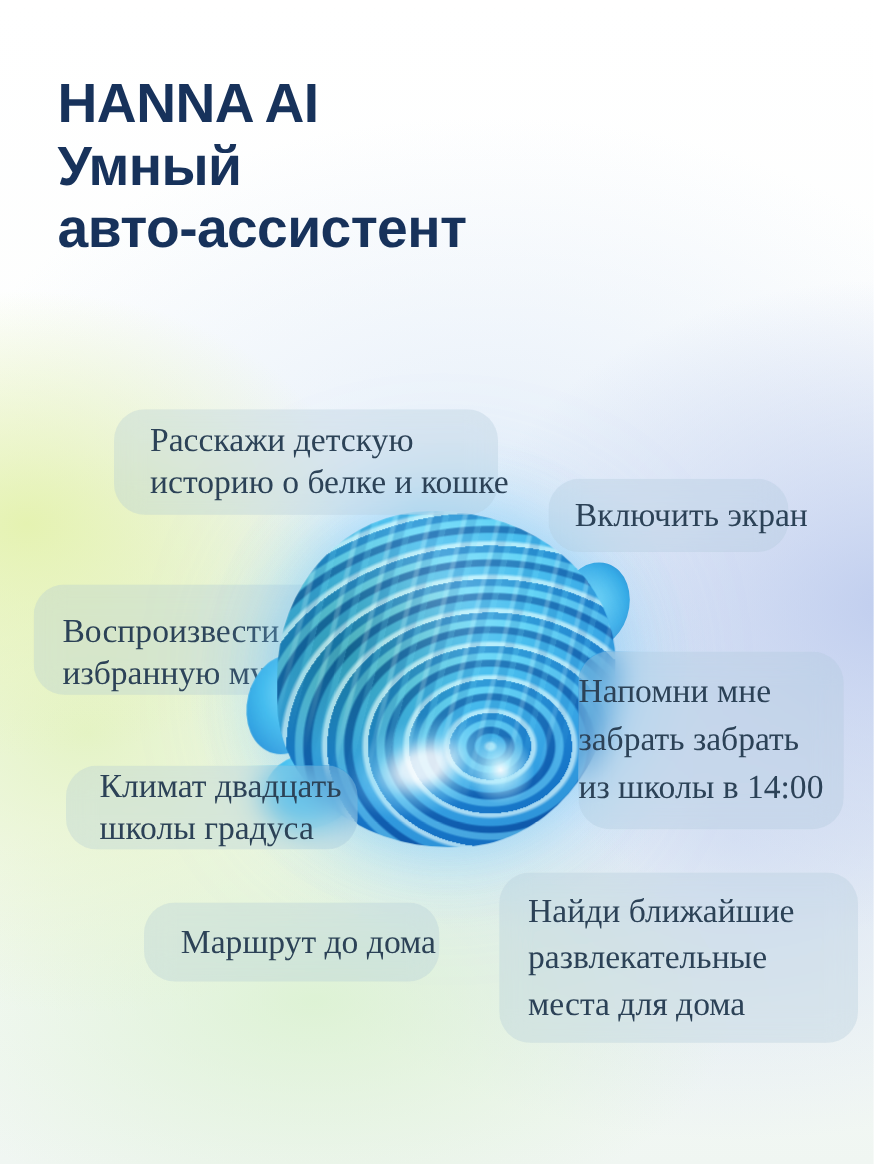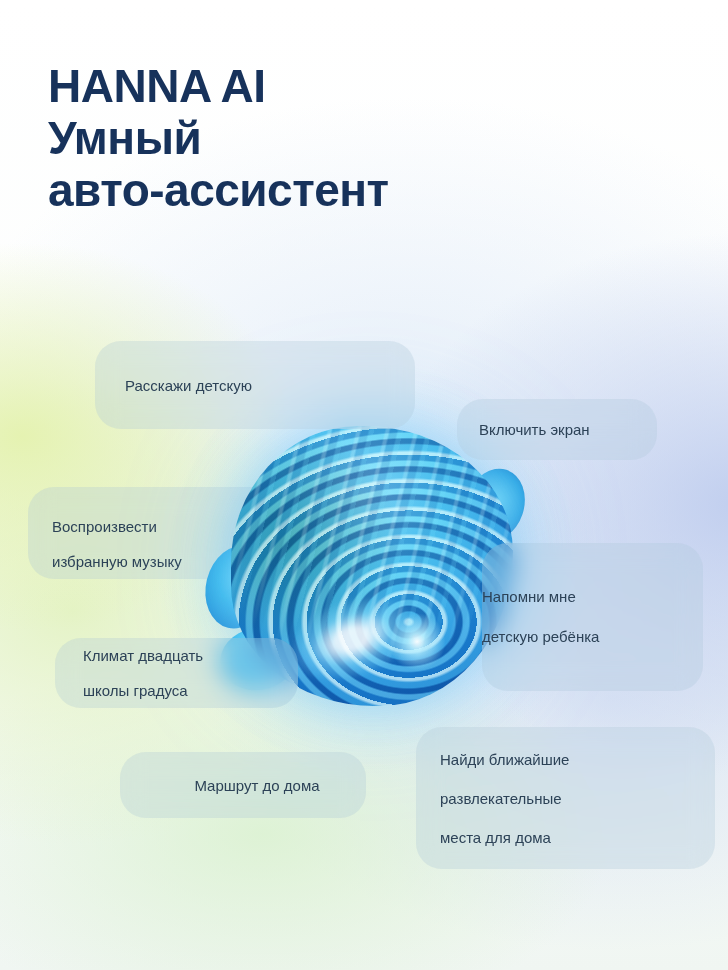--- a/index.html
+++ b/index.html
@@ -80,22 +80,23 @@
 
   
   .bubble{
     position:absolute;z-index:4;
     display:flex;flex-direction:column;justify-content:center;
     border-radius:26px;
     background:rgba(173,199,216,0.30);
     -webkit-backdrop-filter:blur(12px) saturate(1.05);
     backdrop-filter:blur(12px) saturate(1.05);
     color:var(--bubble-text);
-    font-size:15px;line-height:35px;
+    font-size:28px;line-height:35px;
     box-sizing:border-box;
+    font-family:Liberation Serif, serif;
   }
   .bubble span{display:block;white-space:nowrap;}
   .behind{z-index:2;}
   .b1{left:95px; top:341px;width:320px;height:88px; padding-left:30px;}
   .b2{left:457px;top:399px;width:200px;height:61px; padding-left:22px;}
   .b3{left:28px; top:487px;width:262px;height:92px; padding-left:24px;justify-content:flex-end;}
   .b4{left:482px;top:543px;width:221px;height:148px;line-height:40px;}
   .b5{left:55px; top:638px;width:243px;height:70px; padding-left:28px;}
   .b6{left:120px;top:752px;width:246px;height:66px; padding-left:28px;align-items:center;}
   .b7{left:416px;top:727px;width:299px;height:142px;padding-left:24px;line-height:39px;}
@@ -118,29 +119,31 @@
     <span>избранную музыку</span>
   </div>
 
   <div class="lump lump-a"></div>
   <div class="lump lump-b"></div>
   <div class="lump lump-c"></div>
   <div class="orb"></div>
 
   <div class="bubble b1">
     <span>Расскажи детскую</span>
+    <span>историю о белке и кошке</span>
   </div>
 
   <div class="bubble b2">
     <span>Включить экран</span>
   </div>
 
   <div class="bubble b4">
     <span>Напомни мне</span>
-    <span>детскую ребёнка</span>
+    <span>забрать забрать</span>
+    <span>из школы в 14:00</span>
   </div>
 
   <div class="bubble b5">
     <span>Климат двадцать</span>
     <span>школы градуса</span>
   </div>
 
   <div class="bubble b6">
     <span>Маршрут до дома</span>
   </div>

